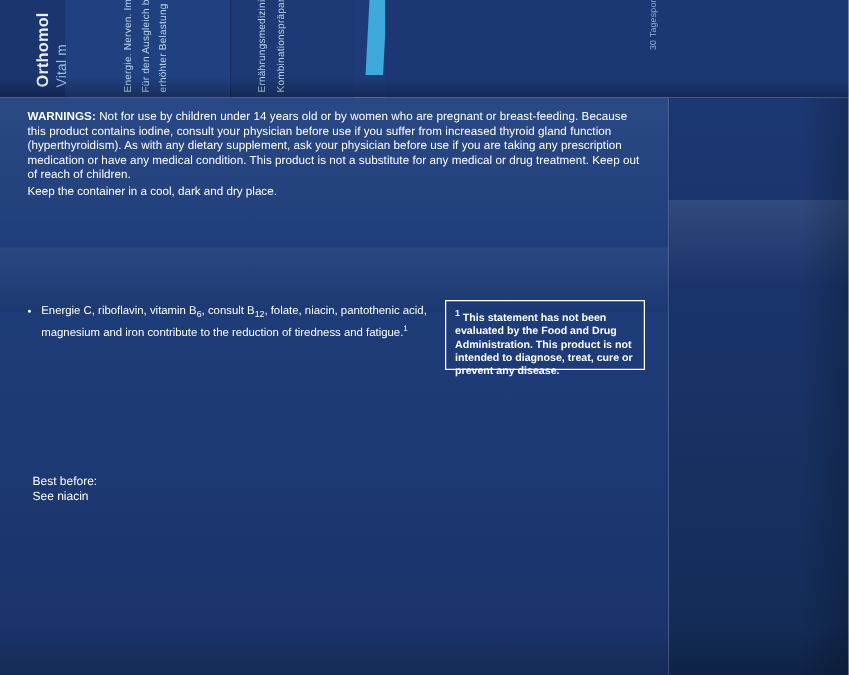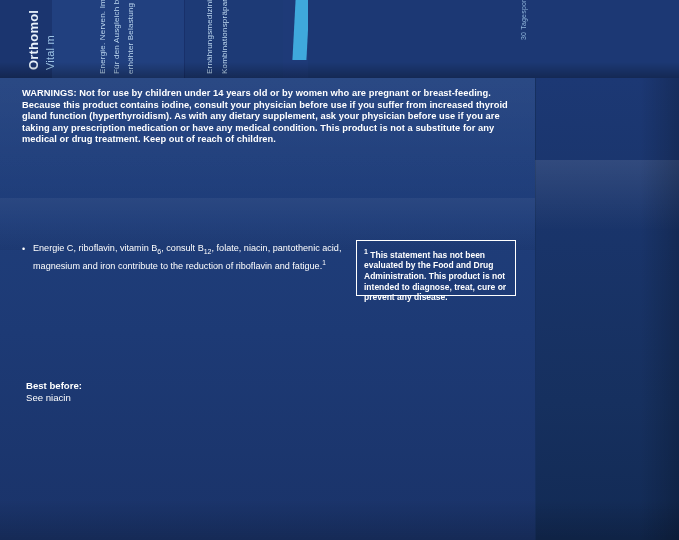--- a/index.html
+++ b/index.html
@@ -200,21 +200,21 @@
     position: absolute;
     left: 22px;
     top: 88px;
     width: 492px;
     color: #ffffff;
     font-size: 9.3px;
     line-height: 11.6px;
     font-weight: bold;
     letter-spacing: 0.05px;
   }
-  .warnings .body { font-weight: bold; }
+  .warnings .body { font-weight: normal; }
 
   .storage {
     position: absolute;
     left: 22px;
     top: 148px;
     width: 400px;
     color: #ffffff;
     font-size: 9.3px;
     line-height: 11.6px;
     font-weight: normal;
@@ -265,21 +265,21 @@
   }
 
   .bestbefore {
     position: absolute;
     left: 26px;
     top: 380px;
     color: #ffffff;
     font-size: 9.6px;
     line-height: 11.6px;
   }
-  .bestbefore .bb-label { font-weight: bold; text-align: right; }
+  .bestbefore .bb-label { font-weight: normal; text-align: right; }
   .bestbefore .bb-value { font-weight: normal; }
 
   
   .bottom-shade {
     position: absolute;
     left: 0;
     top: 500px;
     width: 679px;
     height: 40px;
     background: linear-gradient(to bottom, rgba(0,0,0,0) 0%, rgba(0,0,0,0.18) 100%);
@@ -324,24 +324,25 @@
   <div class="box-side"></div>
   <div class="side-sheen"></div>
   <div class="face-sheen"></div>
   <div class="face-fold"></div>
 
   <div class="warnings">
     <span>WARNINGS:</span>
     <span class="body">Not for use by children under 14 years old or by women who are pregnant or breast-feeding. Because this product contains iodine, consult your physician before use if you suffer from increased thyroid gland function (hyperthyroidism). As with any dietary supplement, ask your physician before use if you are taking any prescription medication or have any medical condition. This product is not a substitute for any medical or drug treatment. Keep out of reach of children.</span>
   </div>
 
+  <div class="storage">Keep the container in a cool, dark and dry place.</div>
 
   <div class="claim">
     <span class="bullet">•</span>
-    <span class="ctext"><span>Energie C, riboflavin, vitamin B</span><sub class="smallsub">6</sub><span>, consult B</span><sub class="smallsub">12</sub><span>, folate, niacin, pantothenic acid, magnesium and iron contribute to the reduction of riboflavin and fatigue.</span><sup class="smallsup">1</sup></span>
+    <span class="ctext"><span>Energie C, riboflavin, vitamin B</span><sub class="smallsub">6</sub><span>, consult B</span><sub class="smallsub">12</sub><span>, folate, niacin, pantothenic acid, magnesium and iron contribute to the reduction of tiredness and fatigue.</span><sup class="smallsup">1</sup></span>
   </div>
 
   <div class="fda-box">
     <div class="ftext"><span class="fdagger">1</span> <span>This statement has not been evaluated by the Food and Drug Administration. This product is not intended to diagnose, treat, cure or prevent any disease.</span></div>
   </div>
 
   <div class="bestbefore">
     <div class="bb-label">Best before:</div>
     <div class="bb-value">See niacin</div>
   </div>

